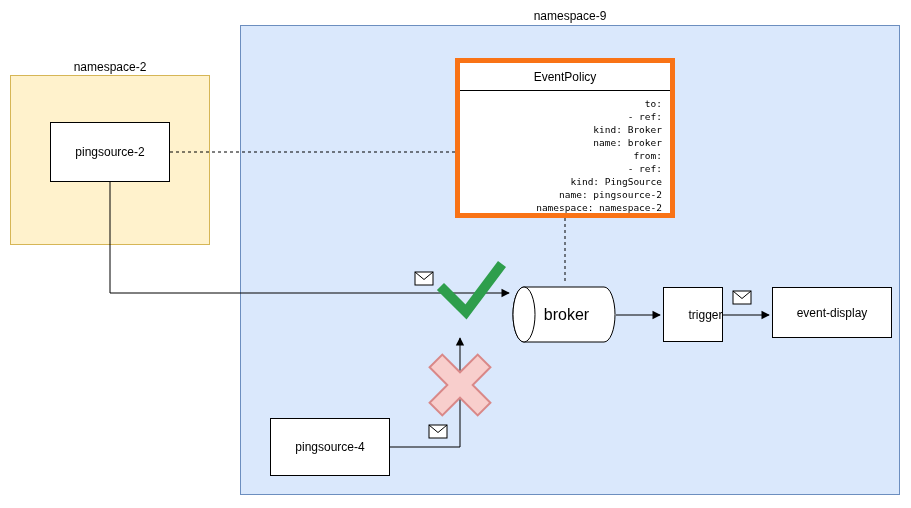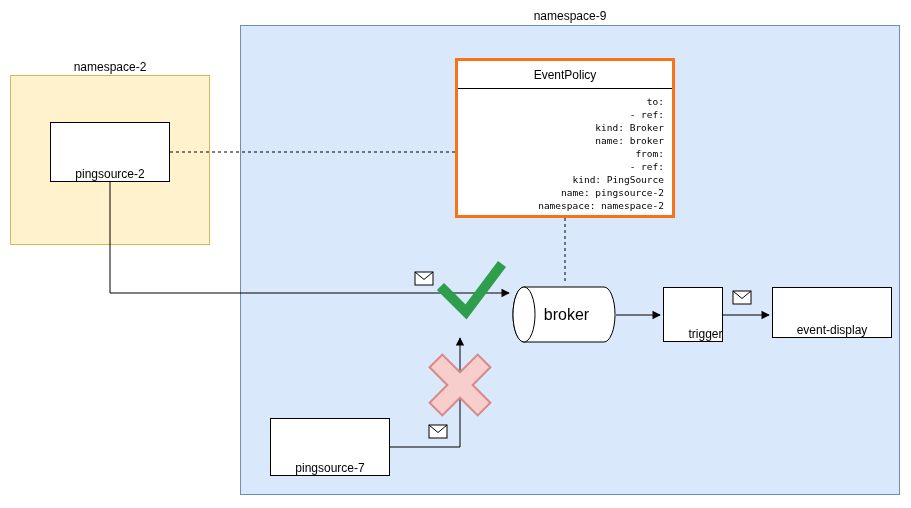--- a/index.html
+++ b/index.html
@@ -9,27 +9,27 @@
   .ns-rect { position:absolute; }
   .ns1-rect { left:240px; top:25px; width:660px; height:470px; background:#dae8fc; border:1px solid #6c8ebf; }
   .ns2-rect { left:10px;  top:75px; width:200px; height:170px; background:#fff2cc; border:1px solid #d6b656; }
 
   .ns-label { position:absolute; font-size:12px; color:#000; text-align:center; }
   .ns1-label { left:240px; top:9px;  width:660px; }
   .ns2-label { left:10px;  top:60px; width:200px; }
 
   .layer { position:absolute; left:0; top:0; }
 
-  .node { position:absolute; background:#ffffff; border:1px solid #000; display:flex; align-items:flex-end; justify-content:center; font-size:12px; color:#000; }
+  .node { position:absolute; background:#ffffff; border:1px solid #000; display:flex; align-items:center; justify-content:center; font-size:12px; color:#000; }
   .pingsource2   { left:50px;  top:122px; width:120px; height:60px; }
   .pingsource1   { left:270px; top:418px; width:120px; height:58px; }
   .trigger       { left:663px; top:287px; width:60px;  height:55px;padding-left:25px; }
   .event-display { left:772px; top:287px; width:120px; height:51px; }
 
-  .eventpolicy { position:absolute; left:455px; top:58px; width:220px; height:160px; background:#ffffff; border:3px solid #f97316; }
+  .eventpolicy { position:absolute; left:455px; top:58px; width:220px; height:160px; background:#ffffff; border:5px solid #f97316; }
   .ep-title { height:28px; line-height:28px; text-align:center; font-size:12px; border-bottom:1px solid #000; color:#000; }
   .ep-body  { white-space:pre; font-family:"DejaVu Sans Mono", monospace; font-size:9.5px; line-height:13px; padding:6px 8px; color:#000;text-align:right; }
 
   .broker-label { position:absolute; left:518px; top:287px; width:97px; height:55px; display:flex; align-items:center; justify-content:center; font-size:16px; color:#000; }
 </style>
 </head>
 <body>
 
 <div class="canvas">
 
@@ -102,16 +102,16 @@
 
   <div class="node trigger">
     <span>trigger</span>
   </div>
 
   <div class="node event-display">
     <span>event-display</span>
   </div>
 
   <div class="node pingsource1">
-    <span>pingsource-7</span>
+    <span>pingsource-4</span>
   </div>
 
 </div>
 
 </body></html>

